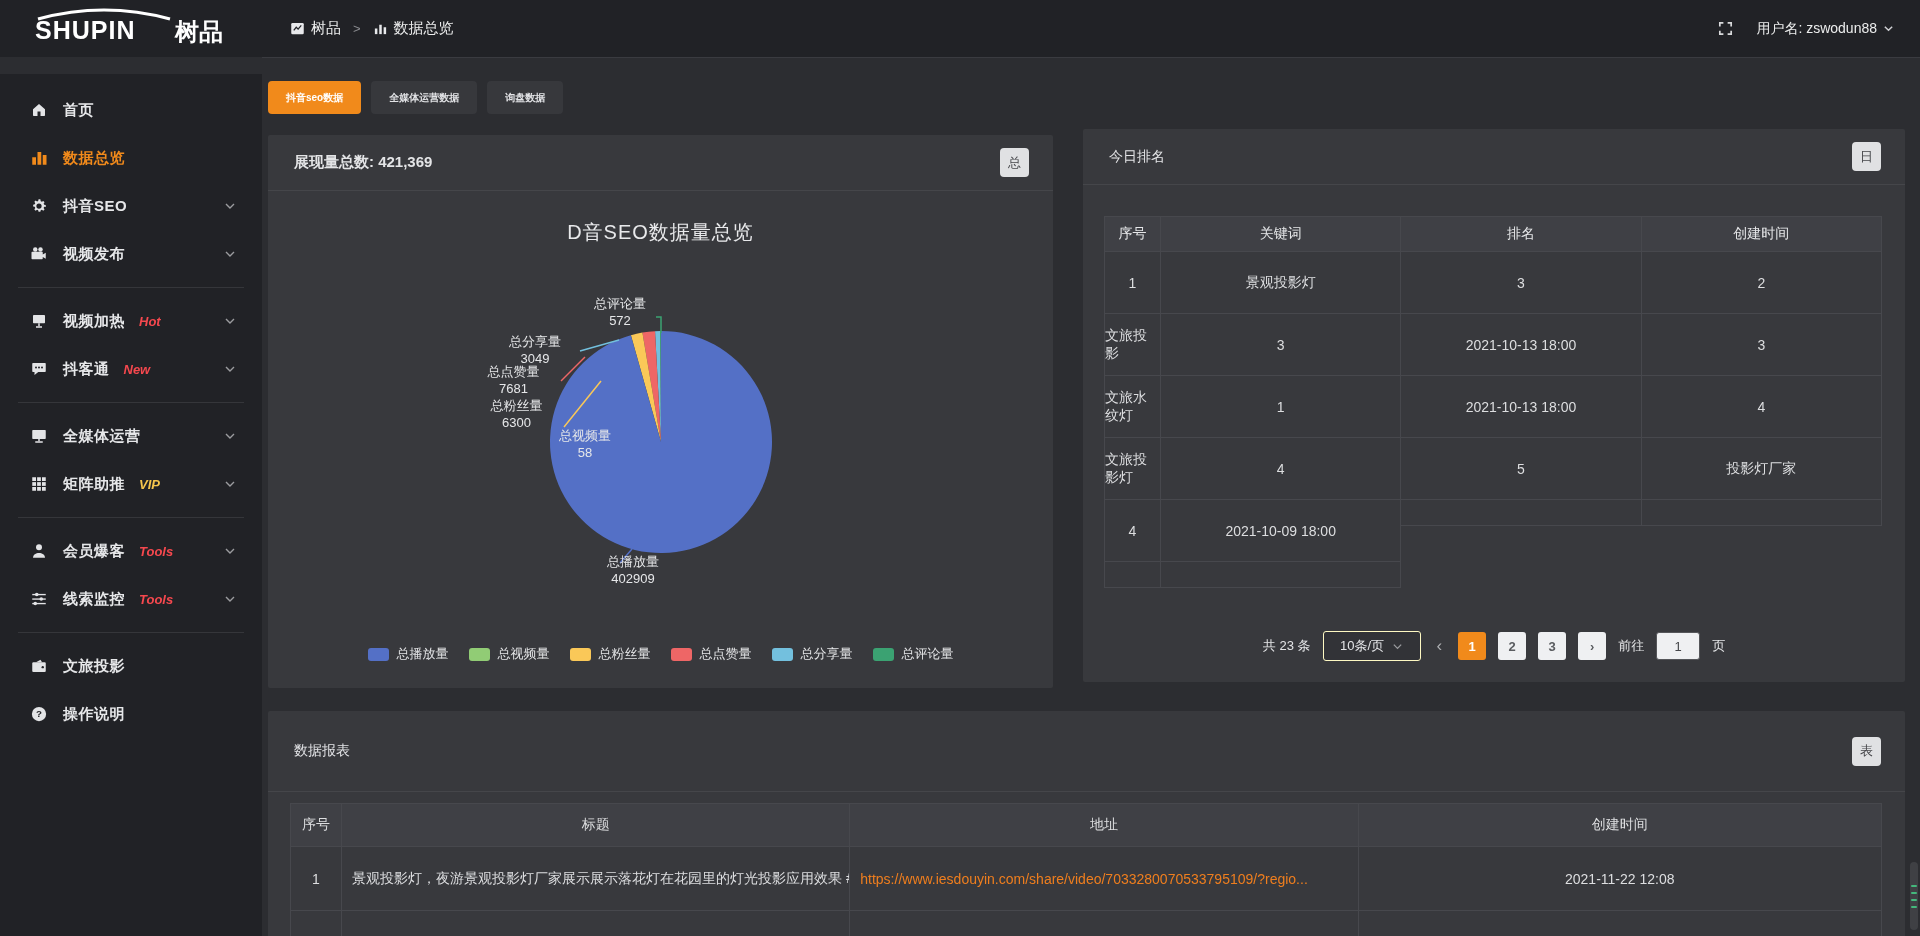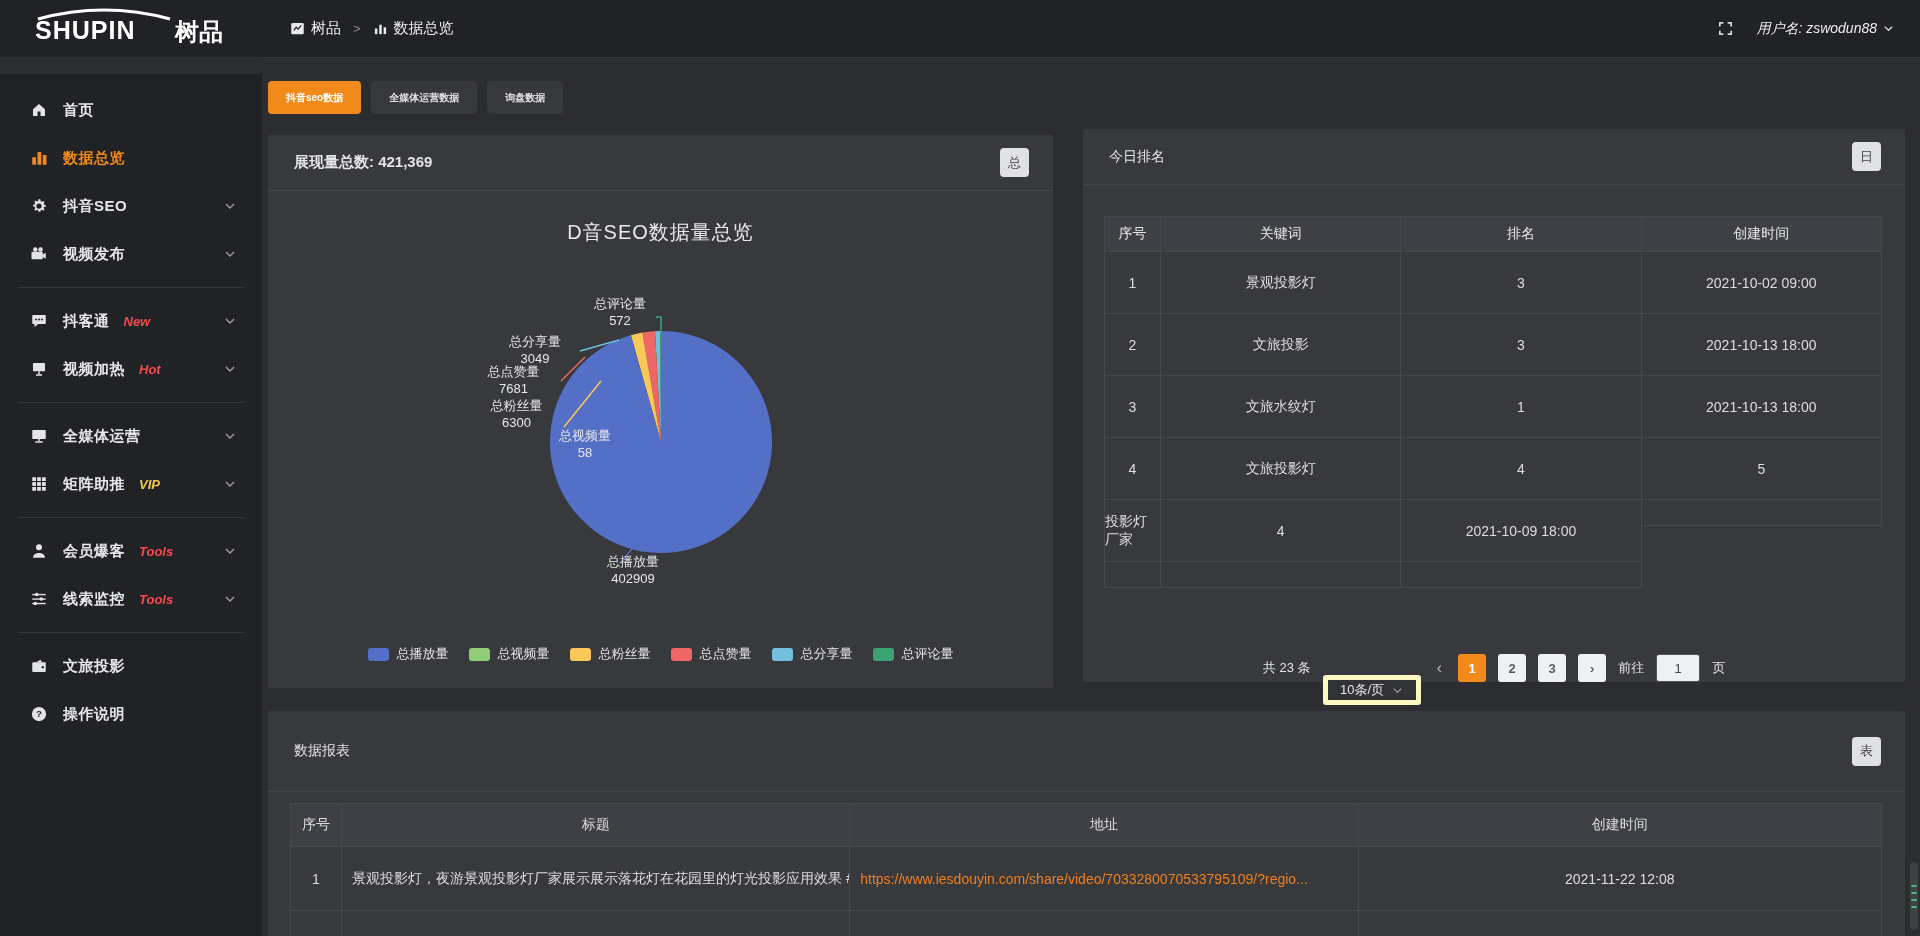--- a/index.html
+++ b/index.html
@@ -14,21 +14,21 @@
     --accent:#f18a1b; --link:#ef7e1e; --red:#f5484e; --gold:#f6c64d;
     --txt:#e2e3e6;
   }
 
   
   .topbar{position:absolute;left:0;top:0;width:1920px;height:57px;background:var(--shell);display:flex;align-items:center;z-index:5;}
   .logo{width:262px;padding-left:28px;flex:0 0 262px;cursor:pointer;}
   .breadcrumb{display:flex;align-items:center;gap:10px;margin-left:28px;font-size:15px;}
   .bc-item{display:flex;align-items:center;gap:6px;color:#eceded;}
   .bc-sep{color:#8a8b8f;font-size:13px;margin:0 2px;}
-  .topbar-right{margin-left:auto;display:flex;align-items:center;gap:22px;padding-right:26px;font-size:14px;color:#eceded;font-style:italic;}
+  .topbar-right{margin-left:auto;display:flex;align-items:center;gap:22px;padding-right:26px;font-size:14px;color:#eceded;}
   .user-entry{display:flex;align-items:center;gap:6px;cursor:pointer;}
 
   
   .sidebar{position:absolute;left:0;top:74px;width:262px;height:879px;background:var(--shell);padding-top:12px;}
   .menu-item{height:48px;display:flex;align-items:center;padding:0 26px 0 30px;font-size:15px;color:#e6e7e9;cursor:pointer;}
   .menu-item .mi{flex:0 0 18px;width:18px;height:18px;margin-right:15px;color:#e3e4e6;}
   .menu-item .lbl{font-weight:600;letter-spacing:.5px;}
   .menu-item.active{color:var(--accent);}
   .menu-item.active .mi{color:var(--accent);}
   .menu-badge{font-size:13px;font-style:italic;font-weight:bold;margin-left:14px;}
@@ -59,21 +59,21 @@
   .legend-swatch{width:21px;height:13px;border-radius:3px;display:inline-block;}
 
   
   .panel-ranking{left:821px;top:71px;width:822px;height:553px;}
   .rtable{position:absolute;left:21px;top:87px;width:778px;display:grid;grid-template-columns:56px 1fr 1fr 1fr;border-top:1px solid var(--border);border-left:1px solid var(--border);font-size:14px;}
   .rcell{border-right:1px solid var(--border);border-bottom:1px solid var(--border);display:flex;align-items:center;justify-content:center;height:62px;color:#dddee0;}
   .rcell.hd{height:35px;background:var(--thead);color:#e6e7e9;}
   .rcell.partial{height:26px;}
 
   .pagination{position:absolute;left:0;top:502px;width:100%;display:flex;align-items:center;justify-content:center;gap:12px;font-size:13px;color:#e4e5e7;}
-  .pg-size{width:98px;height:30px;border:5px solid #fef9c3;border-radius:3px;background:#323337;display:flex;align-items:center;justify-content:center;gap:8px;cursor:pointer;margin-top:44px;}
+  .pg-size{width:98px;height:30px;border:1px solid #fef9c3;border-radius:3px;background:#323337;display:flex;align-items:center;justify-content:center;gap:8px;cursor:pointer;}
   .pg-size .caret{color:#9b9c9f;}
   .pg-prev{color:#aeb0b3;font-size:17px;padding:0 4px;cursor:pointer;}
   .pg-num{min-width:28px;height:28px;border-radius:3px;background:#eff0f2;color:#5a5c60;display:flex;align-items:center;justify-content:center;font-weight:600;cursor:pointer;}
   .pg-num.active{background:var(--accent);color:#fff;}
   .pg-input{width:44px;height:28px;border:1px solid #55565a;border-radius:3px;background:#eff0f2;color:#45464a;text-align:center;font-size:13px;font-family:inherit;}
 
   
   .panel-report{left:6px;top:653px;width:1637px;height:310px;}
   .report-head{height:81px;border-bottom:1px solid #45464a;display:flex;align-items:center;padding:0 24px 0 26px;font-size:14px;}
   .btable{position:absolute;left:22px;top:92px;width:1592px;display:grid;grid-template-columns:51px 1fr 1fr 1.03fr;border-top:1px solid var(--border);border-left:1px solid var(--border);font-size:14px;}
@@ -162,39 +162,39 @@
     <span class="lbl">视频发布</span>
     <svg class="menu-caret" viewBox="0 0 12 12">
         <path d="M2 4l4 4 4-4" stroke="currentColor" stroke-width="1.4" fill="none"></path>
       </svg>
   </div>
 
   <div class="menu-divider"></div>
 
   <div class="menu-item">
     <svg class="mi" viewBox="0 0 24 24">
+        <rect x="4" y="4" width="16" height="11" rx="1" fill="currentColor"></rect>
+        <rect x="11" y="15" width="2" height="4" fill="currentColor"></rect>
+        <rect x="8" y="19" width="8" height="2" fill="currentColor"></rect>
+      </svg>
+    <span class="lbl">视频加热</span>
+    <span class="menu-badge badge-red">Hot</span>
+    <svg class="menu-caret" viewBox="0 0 12 12">
+        <path d="M2 4l4 4 4-4" stroke="currentColor" stroke-width="1.4" fill="none"></path>
+      </svg>
+  </div>
+  <div class="menu-item">
+    <svg class="mi" viewBox="0 0 24 24">
         <path d="M4 4h16a1 1 0 0 1 1 1v10a1 1 0 0 1-1 1h-9l-5 4v-4H4a1 1 0 0 1-1-1V5a1 1 0 0 1 1-1z" fill="currentColor"></path>
         <circle cx="8" cy="10" r="1.3" fill="#212226"></circle>
         <circle cx="12" cy="10" r="1.3" fill="#212226"></circle>
         <circle cx="16" cy="10" r="1.3" fill="#212226"></circle>
       </svg>
     <span class="lbl">抖客通</span>
     <span class="menu-badge badge-red">New</span>
-    <svg class="menu-caret" viewBox="0 0 12 12">
-        <path d="M2 4l4 4 4-4" stroke="currentColor" stroke-width="1.4" fill="none"></path>
-      </svg>
-  </div>
-  <div class="menu-item">
-    <svg class="mi" viewBox="0 0 24 24">
-        <rect x="4" y="4" width="16" height="11" rx="1" fill="currentColor"></rect>
-        <rect x="11" y="15" width="2" height="4" fill="currentColor"></rect>
-        <rect x="8" y="19" width="8" height="2" fill="currentColor"></rect>
-      </svg>
-    <span class="lbl">视频加热</span>
-    <span class="menu-badge badge-red">Hot</span>
     <svg class="menu-caret" viewBox="0 0 12 12">
         <path d="M2 4l4 4 4-4" stroke="currentColor" stroke-width="1.4" fill="none"></path>
       </svg>
   </div>
 
   <div class="menu-divider"></div>
 
   <div class="menu-item">
     <svg class="mi" viewBox="0 0 24 24">
         <rect x="3" y="4" width="18" height="12" rx="1" fill="currentColor"></rect>
@@ -365,21 +365,20 @@
     </div>
     <div class="rtable">
       <div class="rcell hd">序号</div>
       <div class="rcell hd">关键词</div>
       <div class="rcell hd">排名</div>
       <div class="rcell hd">创建时间</div>
 
       <div class="rcell">1</div>
       <div class="rcell">景观投影灯</div>
       <div class="rcell">3</div>
-      <div class="rcell">2021-10-02 09:00</div>
 
       <div class="rcell">2</div>
       <div class="rcell">文旅投影</div>
       <div class="rcell">3</div>
       <div class="rcell">2021-10-13 18:00</div>
 
       <div class="rcell">3</div>
       <div class="rcell">文旅水纹灯</div>
       <div class="rcell">1</div>
       <div class="rcell">2021-10-13 18:00</div>

